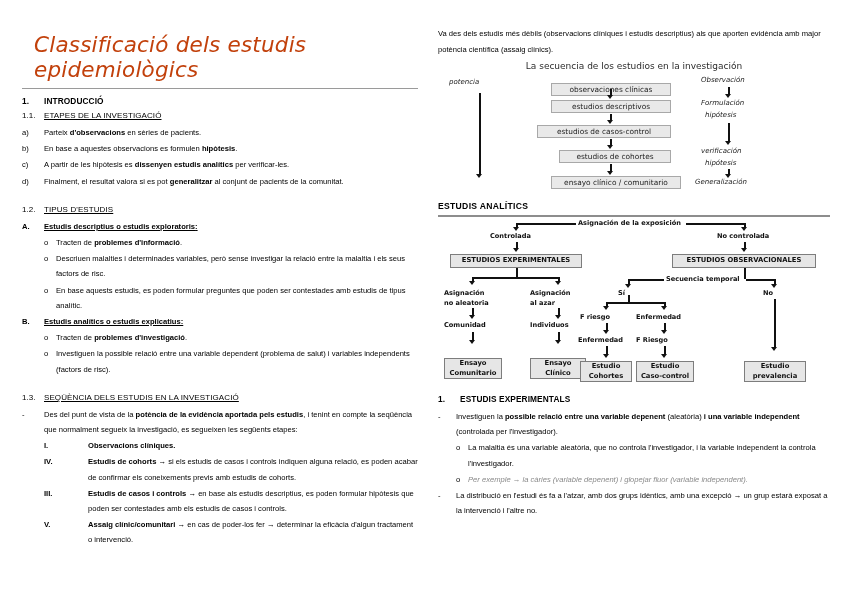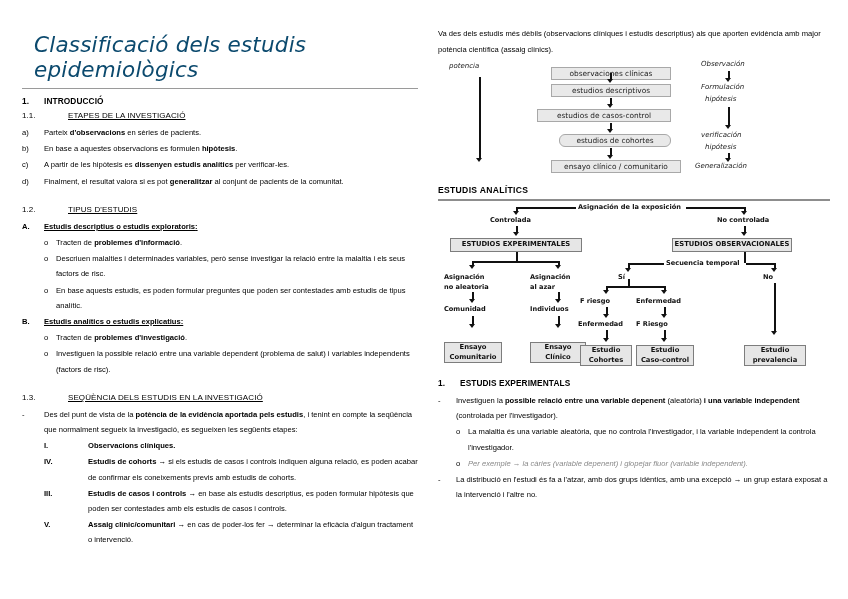--- a/index.html
+++ b/index.html
@@ -26,21 +26,21 @@
   .col-left { width: 410px; padding-right: 14px; }
   .col-right { width: 398px; padding-left: 6px; }
 
   
   .doc-title {
     font-size: 21.5px;
     font-style: italic;
     font-weight: 400;
     letter-spacing: .2px;
     margin: 10px 0 6px 12px;
-    color: #0c4a6e;
+    color: #c2410c;
     font-family: "DejaVu Sans", sans-serif;
   }
   .title-rule {
     height: 1px;
     background: #9a9a9a;
     margin: 0 0 7px 0;
   }
 
   
   .h1 {
@@ -49,21 +49,20 @@
     margin: 0 0 5px 0;
     display: flex;
     letter-spacing: .1px;
   }
   .h1 .num { width: 22px; flex: 0 0 22px; }
   .h2 {
     font-size: 8px;
     margin: 0 0 5px 0;
     display: flex;
     letter-spacing: .1px;
-    gap: 24px;
   }
   .h2 .num { width: 22px; flex: 0 0 22px; }
   .h2 .txt { text-decoration: underline; }
 
   
   .row {
     display: flex;
     font-size: 7.6px;
     line-height: 15.2px;
     margin-bottom: 1px;
@@ -305,31 +304,32 @@
       <span class="mk w28 b">V.</span>
       <span class="bd"><b>Assaig clínic/comunitari</b><span> → en cas de poder-los fer → determinar la eficàcia d'algun tractament o intervenció.</span></span>
     </div>
 
   </div>
 
   <div class="col col-right">
 
     <div class="rtext">Va des dels estudis més dèbils (observacions clíniques i estudis descriptius) als que aporten evidència amb major potència científica (assaig clínics).</div>
 
+    <div class="diagram-caption">La secuencia de los estudios en la investigación</div>
 
     <div class="flow1">
 
       <div class="flab" style="left:10px; top:3px;">potencia</div>
       <div class="vline" style="left:40px; top:18px; height:82px;"></div>
       <div class="arrowhead" style="left:37.2px; top:99px;"></div>
 
       <div class="fbox" style="left:112px; top:8px;  width:120px;">observaciones clínicas</div>
       <div class="fbox" style="left:112px; top:25px; width:120px;">estudios descriptivos</div>
       <div class="fbox" style="left:98px;  top:50px; width:134px;">estudios de casos-control</div>
-      <div class="fbox" style="left:120px; top:75px; width:112px;border-radius:6px;">estudios de cohortes</div>
+      <div class="fbox" style="left:120px; top:75px; width:112px;">estudios de cohortes</div>
       <div class="fbox" style="left:112px; top:101px;width:130px;">ensayo clínico / comunitario</div>
 
       <div class="vline" style="left:171px; top:14px; height:7px;"></div>
       <div class="arrowhead" style="left:168.2px; top:20px;"></div>
 
       <div class="vline" style="left:171px; top:39px; height:7px;"></div>
       <div class="arrowhead" style="left:168.2px; top:45px;"></div>
 
       <div class="vline" style="left:171px; top:64px; height:7px;"></div>
       <div class="arrowhead" style="left:168.2px; top:70px;"></div>
@@ -370,21 +370,21 @@
 
       <div class="nlab" style="left:52px; top:13px; width:55px;">Controlada</div>
       <div class="nlab" style="left:279px; top:13px; width:56px;">No controlada</div>
 
       <div class="vl" style="left:78px; top:23px; height:7px;"></div>
       <div class="ah" style="left:75px; top:29px;"></div>
       <div class="vl" style="left:306px; top:23px; height:7px;"></div>
       <div class="ah" style="left:303px; top:29px;"></div>
 
       <div class="nbox" style="left:12px; top:35px; width:132px; height:14px;">ESTUDIOS EXPERIMENTALES</div>
-      <div class="nbox" style="left:234px; top:35px; width:120px; height:14px;">ESTUDIOS OBSERVACIONALES</div>
+      <div class="nbox" style="left:234px; top:35px; width:144px; height:14px;">ESTUDIOS OBSERVACIONALES</div>
 
       <div class="vl" style="left:78px; top:49px; height:10px;"></div>
       <div class="hline" style="left:34px; top:58px; width:88px;"></div>
       <div class="vl" style="left:34px; top:58px; height:5px;"></div>
       <div class="vl" style="left:120px; top:58px; height:5px;"></div>
       <div class="ah" style="left:31px; top:62px;"></div>
       <div class="ah" style="left:117px; top:62px;"></div>
 
       <div class="nlab" style="left:6px; top:70px; width:58px;"><span>Asignación</span><br><span>no aleatoria</span></div>
       <div class="nlab" style="left:92px; top:70px; width:58px;"><span>Asignación</span><br><span>al azar</span></div>

